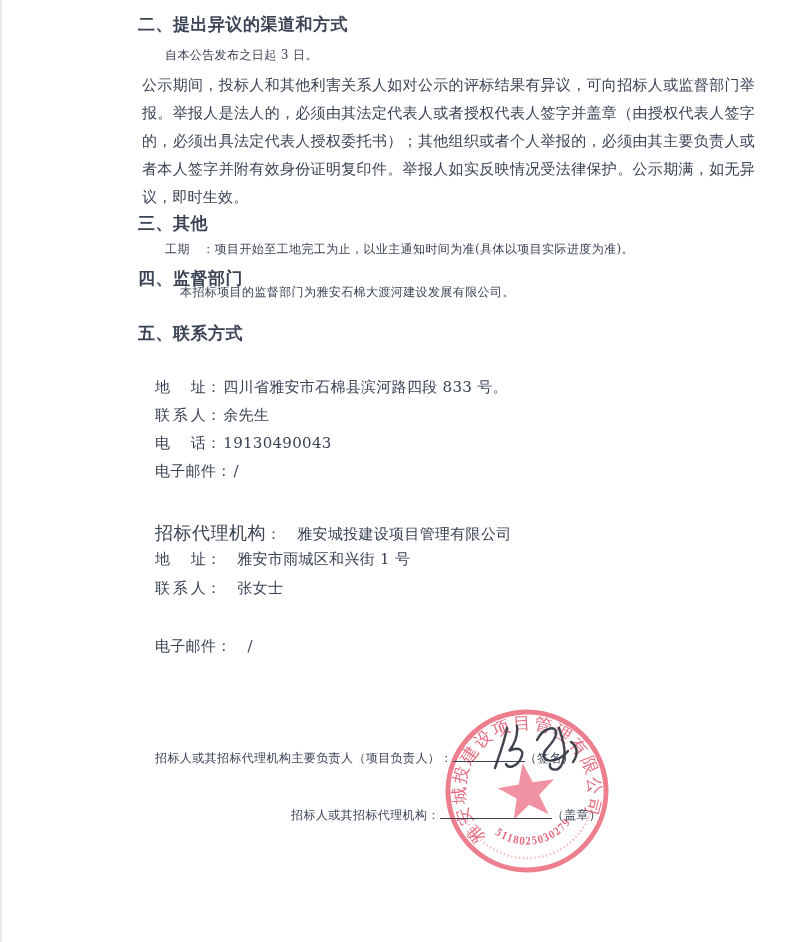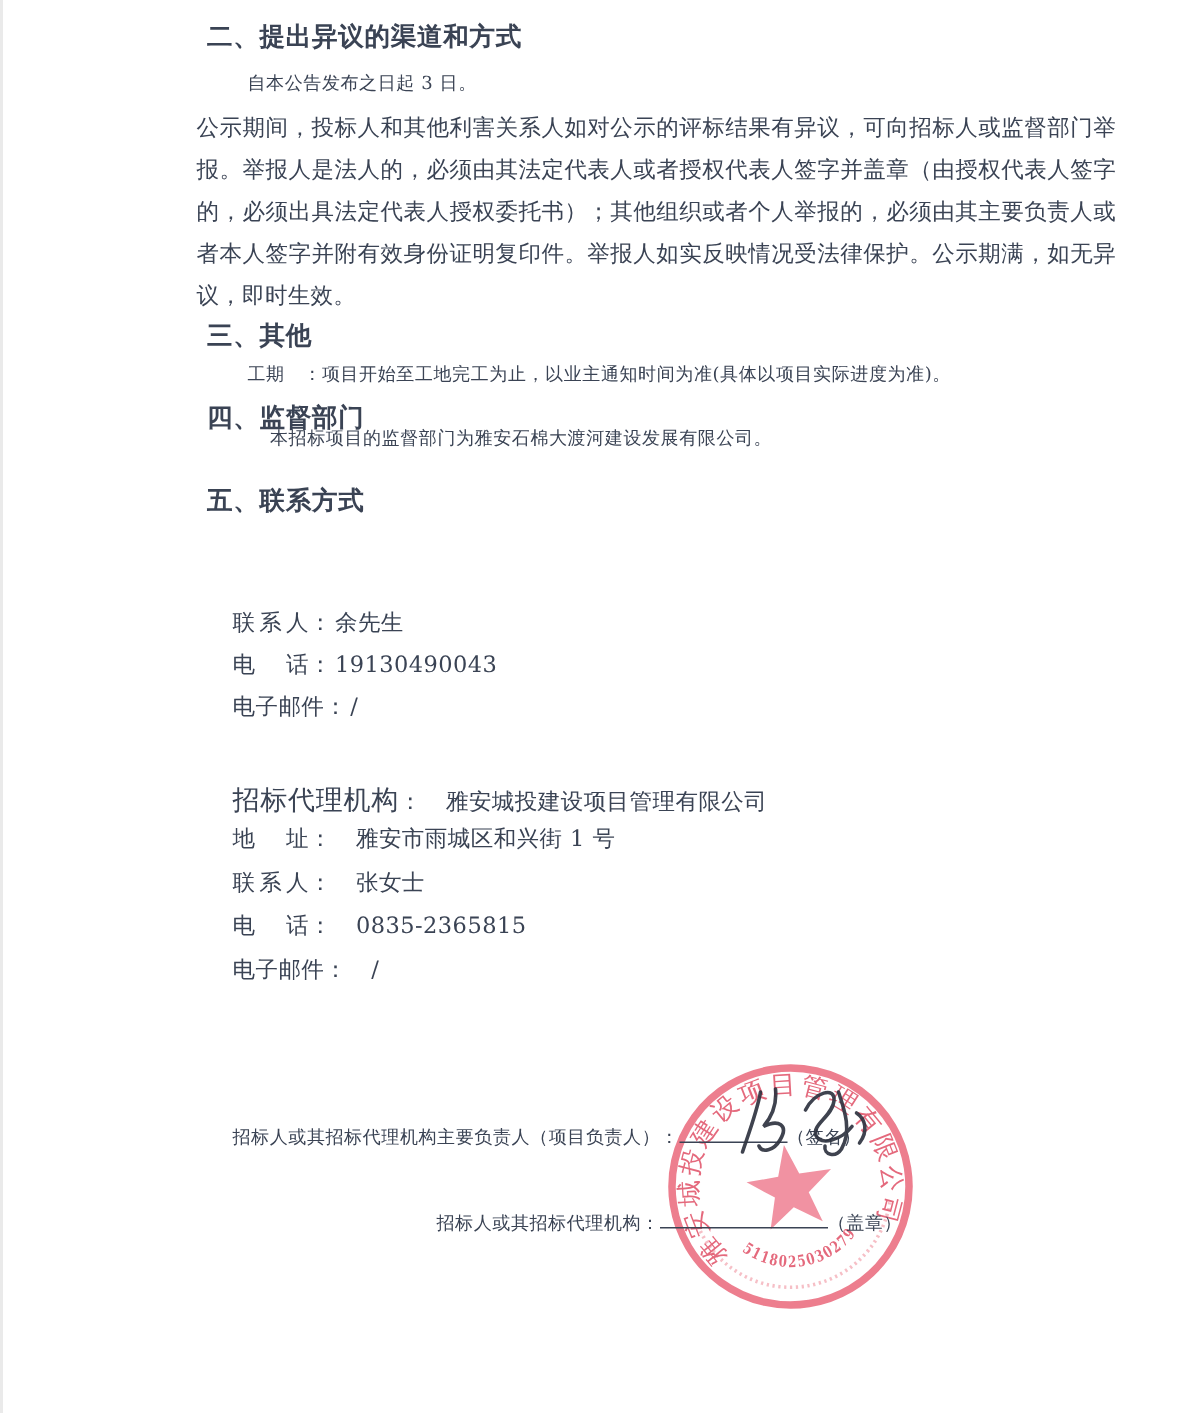--- a/index.html
+++ b/index.html
@@ -5,21 +5,21 @@
   html,body{margin:0;padding:0;background:#f4f4f4;}
   .page{
     position:relative;width:800px;height:942px;margin:0 auto;
     background:#ffffff;border-left:2px solid #eaeaea;box-sizing:border-box;
     font-family:"DejaVu Serif","Liberation Serif",serif;
     color:#3a4354;overflow:hidden;
   }
   .txt{position:absolute;z-index:2;white-space:nowrap;}
   .h{font-weight:bold;font-size:17px;letter-spacing:.5px;}
   .t{font-size:12px;letter-spacing:.4px;}
-  .para{position:absolute;z-index:2;left:129px;top:71px;width:613px;}
+  .para{position:absolute;z-index:2;left:140px;top:71px;width:613px;}
   .jline{
     width:613px;height:28px;line-height:28px;font-size:15px;letter-spacing:.2px;
     text-align:justify;text-align-last:justify;text-justify:inter-character;
     white-space:nowrap;
   }
   .jlast{text-align-last:left;}
   .row{font-size:15px;letter-spacing:.3px;}
   .lbl{display:inline-block;width:51px;text-align:justify;text-align-last:justify;}
   .lblwide{display:inline-block;font-size:18px;letter-spacing:.5px;}
   .val{margin-left:2px;}
@@ -62,41 +62,41 @@
   </div>
 
   <div class="txt h" style="left:136px;top:212px;">三、其他</div>
   <div class="txt t" style="left:163px;top:241px;">工期　：项目开始至工地完工为止，以业主通知时间为准(具体以项目实际进度为准)。</div>
 
   <div class="txt h" style="left:136px;top:267px;">四、监督部门</div>
   <div class="txt t" style="left:150px;top:284px;margin-left:28px;">本招标项目的监督部门为雅安石棉大渡河建设发展有限公司。</div>
 
   <div class="txt h" style="left:136px;top:322px;">五、联系方式</div>
 
+  <div class="txt row" style="left:153px;top:378px;">
+    <span class="lbl">地址</span><span>：</span><span class="val">四川省雅安市石棉县滨河路四段 833 号。</span>
+  </div>
   <div class="txt row" style="left:153px;top:406px;">
     <span class="lbl">联系人</span><span>：</span><span class="val">余先生</span>
   </div>
   <div class="txt row" style="left:153px;top:434px;">
     <span class="lbl">电话</span><span>：</span><span class="val">19130490043</span>
   </div>
   <div class="txt row" style="left:153px;top:462px;">
     <span>电子邮件</span><span>：</span><span class="val">/</span>
   </div>
 
   <div class="txt row" style="left:153px;top:521px;">
     <span class="lblwide">招标代理机构</span><span>：</span><span class="val2">雅安城投建设项目管理有限公司</span>
   </div>
   <div class="txt row" style="left:153px;top:550px;">
     <span class="lbl">地址</span><span>：</span><span class="val2">雅安市雨城区和兴街 1 号</span>
   </div>
   <div class="txt row" style="left:153px;top:579px;">
     <span class="lbl">联系人</span><span>：</span><span class="val2">张女士</span>
-  </div>
-  <div class="txt row" style="left:153px;top:608px;">
-    <span class="lbl">电话</span><span>：</span><span class="val2">0835-2365815</span>
   </div>
   <div class="txt row" style="left:153px;top:637px;">
     <span>电子邮件</span><span>：</span><span class="val2">/</span>
   </div>
 
   <div class="txt t" style="left:153px;top:747px;">
     <span>招标人或其招标代理机构主要负责人（项目负责人）：</span><span class="uline u1"></span><span>（签名）</span>
   </div>
   <div class="txt t" style="left:289px;top:804px;">
     <span>招标人或其招标代理机构：</span><span class="uline u2"></span><span>（盖章）</span>

